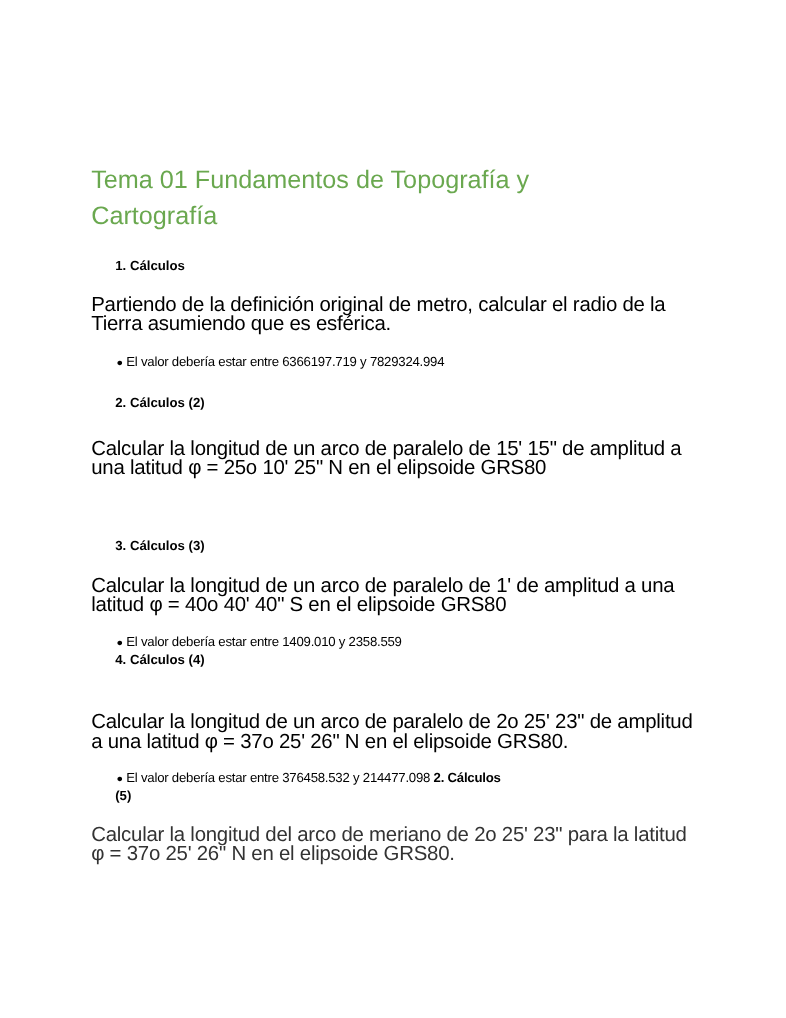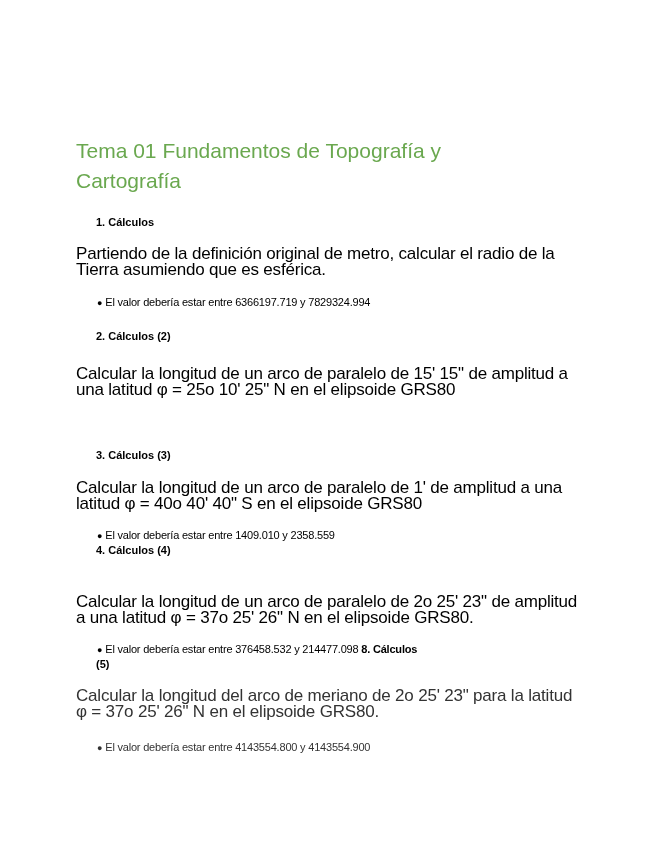--- a/index.html
+++ b/index.html
@@ -35,22 +35,19 @@
   <h2 class="h" style="top:448px;">3. Cálculos (3)</h2>
   <p class="p" style="top:480px;">Calcular la longitud de un arco de paralelo de 1' de amplitud a una latitud φ = 40o 40' 40" S en el elipsoide GRS80</p>
   <div class="li" style="top:527px;">
     <span class="bullet">●</span><span>El valor debería estar entre 1409.010 y 2358.559</span>
   </div>
 
   <h2 class="h" style="top:532px;margin-top:11px;">4. Cálculos (4)</h2>
   <p class="p" style="top:594px;">Calcular la longitud de un arco de paralelo de 2o 25' 23" de amplitud a una latitud φ = 37o 25' 26" N en el elipsoide GRS80.</p>
   <div class="li" style="top:641px;">
     <span class="bullet">●</span><span>El valor debería estar entre 376458.532 y 214477.098</span>
-    <b class="inline">8. Cálculos</b>
+    <b class="inline">2. Cálculos</b>
   </div>
   <b class="h" style="top:657px;">(5)</b>
 
   <p class="p gray" style="top:688px;">Calcular la longitud del arco de meriano de 2o 25' 23" para la latitud φ = 37o 25' 26" N en el elipsoide GRS80.</p>
-  <div class="li gray" style="top:739px;">
-    <span class="bullet">●</span><span>El valor debería estar entre 4143554.800 y 4143554.900</span>
-  </div>
 
 </div>
 
 </body></html>

